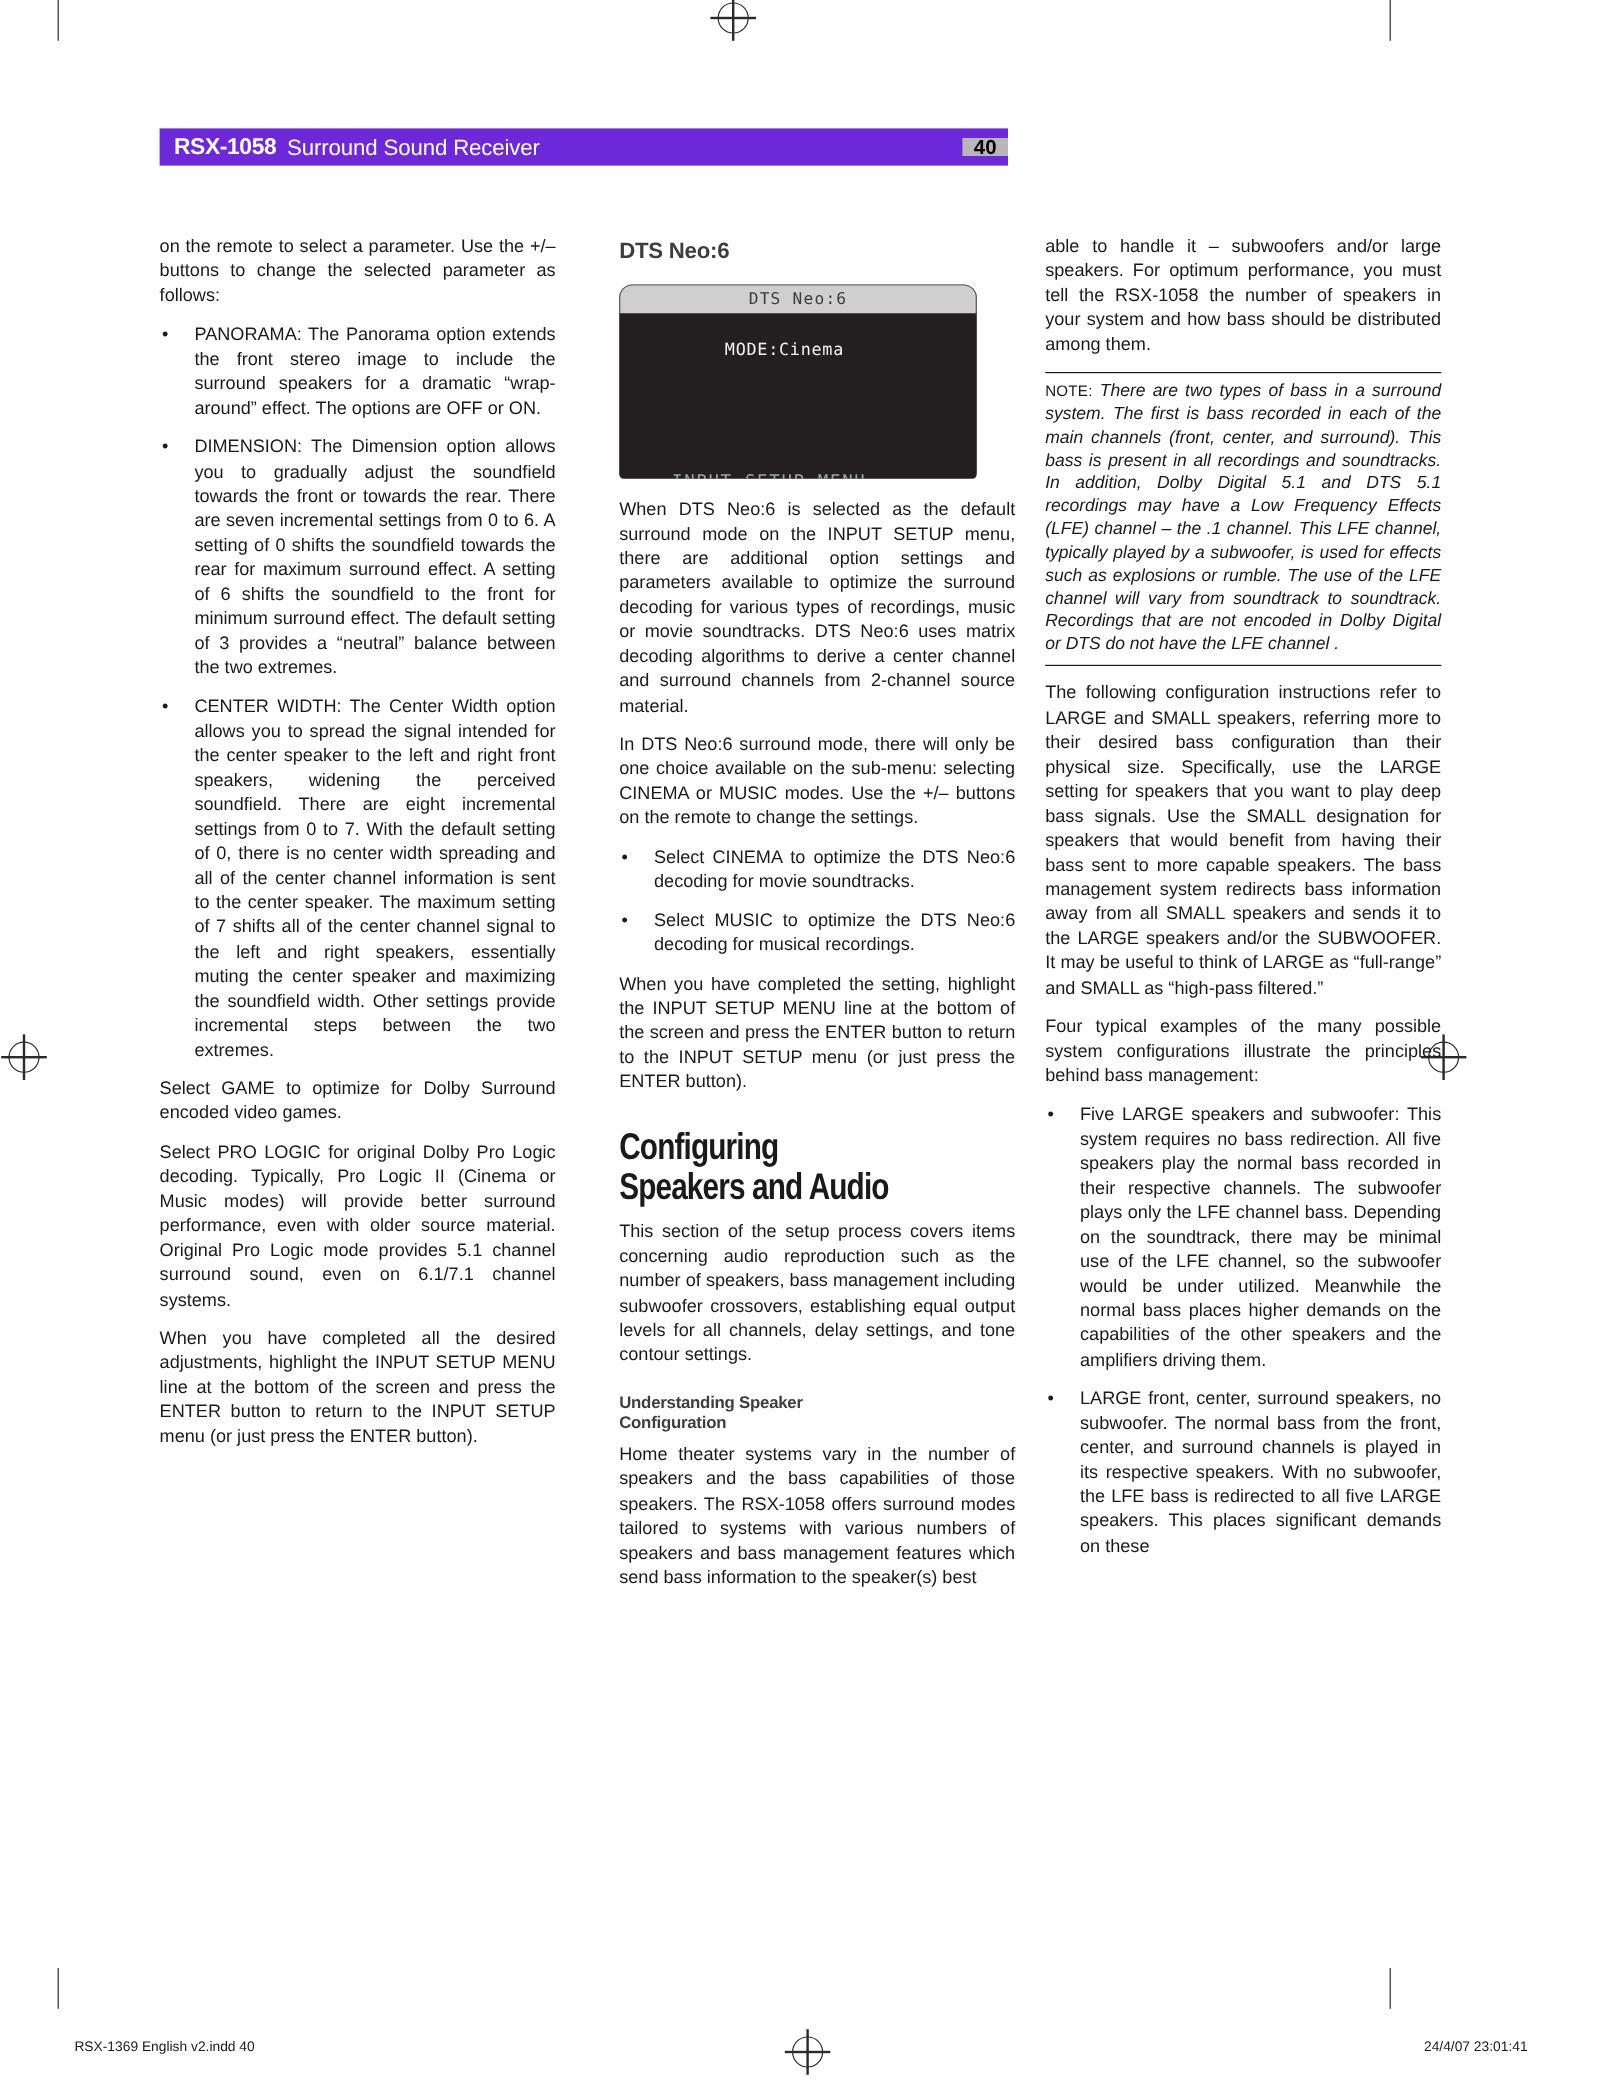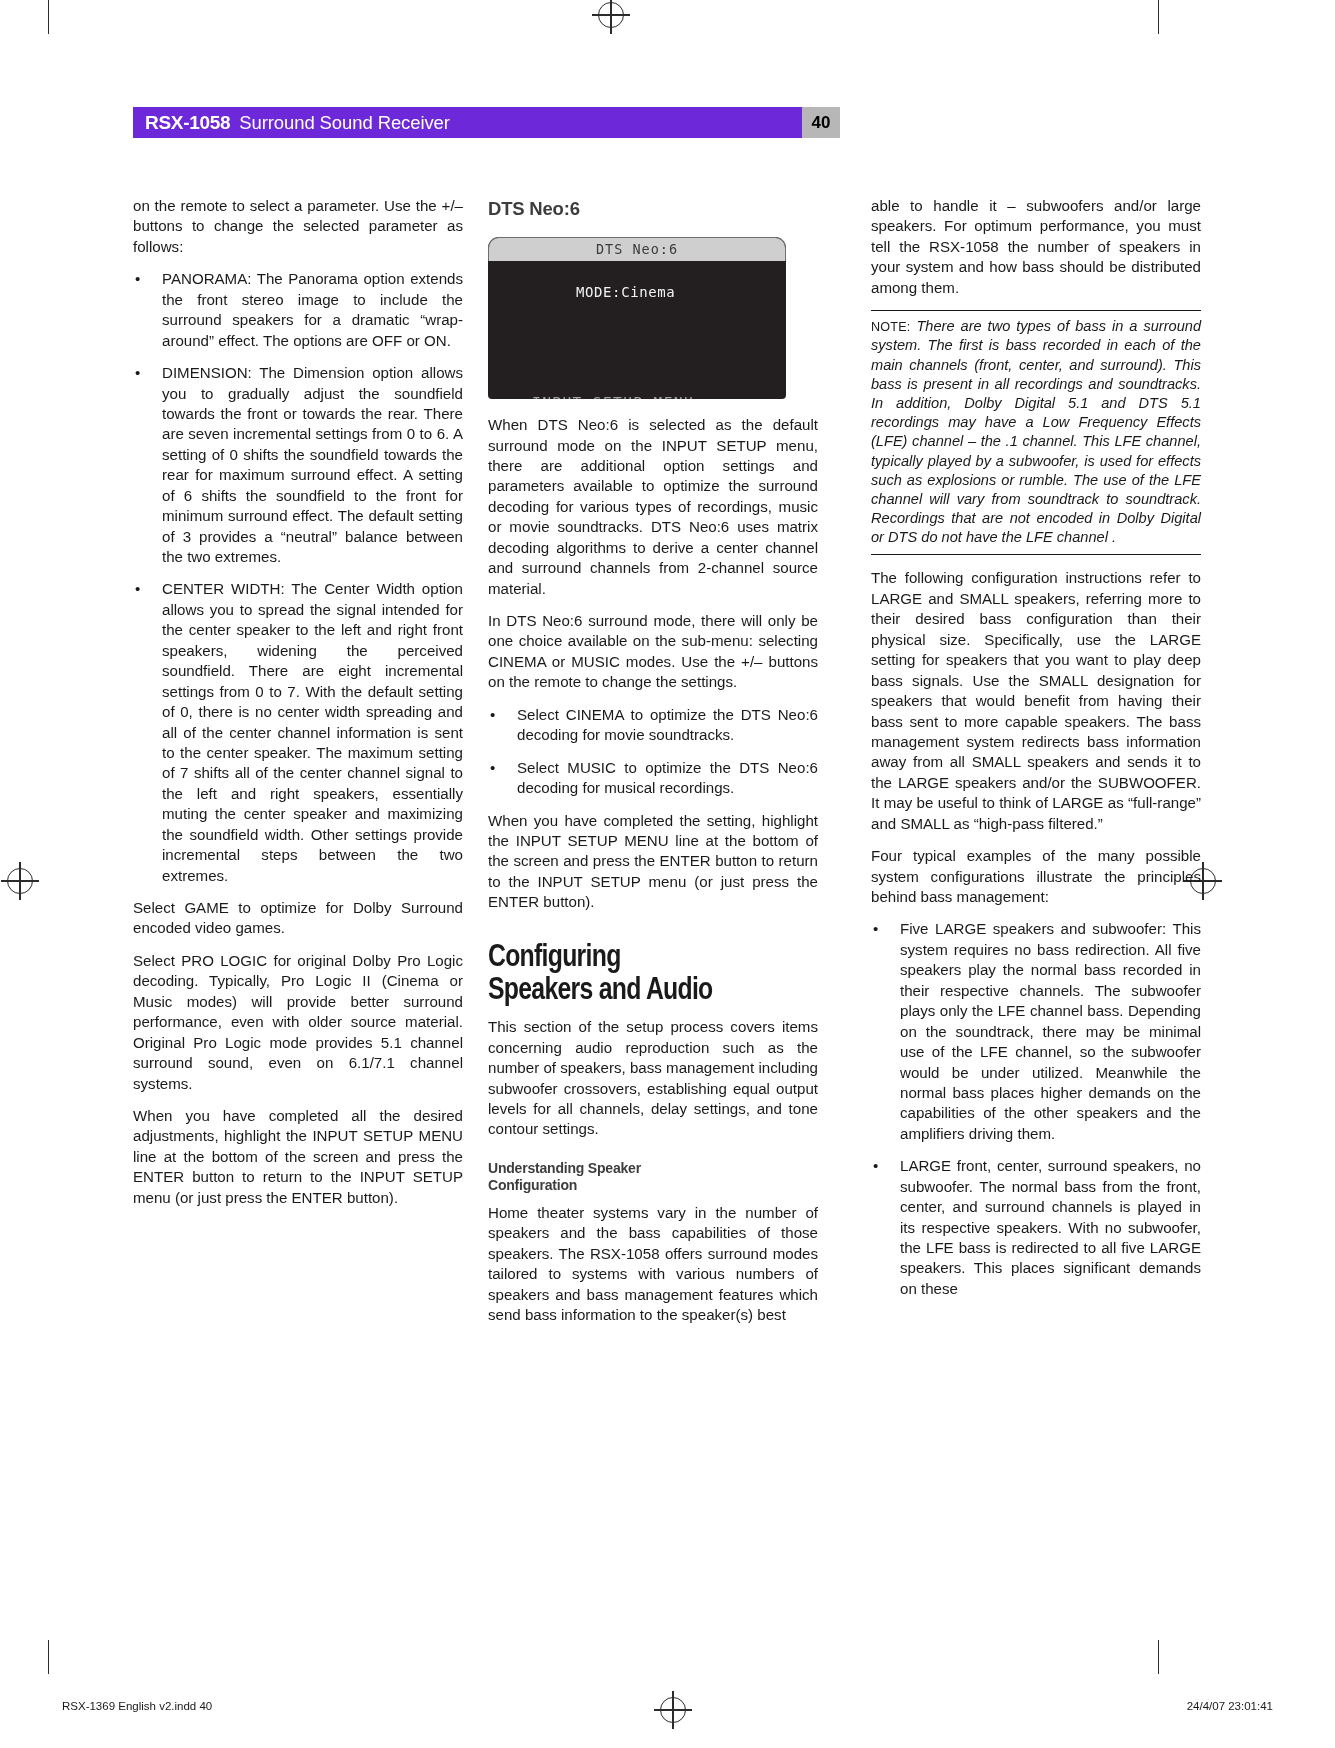--- a/index.html
+++ b/index.html
@@ -61,21 +61,21 @@
   }
   .header-sub {
     font-size: 18.5px;
     color: #ffffff;
     padding-left: 9px;
     letter-spacing: -0.1px;
   }
   .header-pageno {
     margin-left: auto;
     width: 38px;
-    height: 31px;
+    height: 15px;
     background: #b7b7b7;
     color: #000000;
     font-weight: bold;
     font-size: 17px;
     display: flex;
     align-items: center;
     justify-content: center;
   }
 
   
@@ -84,21 +84,21 @@
     top: 196px;
     width: 330px;
     font-size: 15.1px;
     line-height: 1.355;
     text-align: justify;
     text-justify: inter-word;
     -webkit-hyphens: none;
     hyphens: none;
   }
   #col-left  { left: 133px; }
-  #col-mid   { left: 488px; }
+  #col-mid   { left: 516px; }
   #col-right { left: 871px; }
 
   p { margin: 0 0 12px 0; }
 
   b, strong { font-weight: normal; }
 
   
   .bullets { margin: 0 0 12px 0; padding: 0; list-style: none; }
   .bullets li {
     position: relative;

